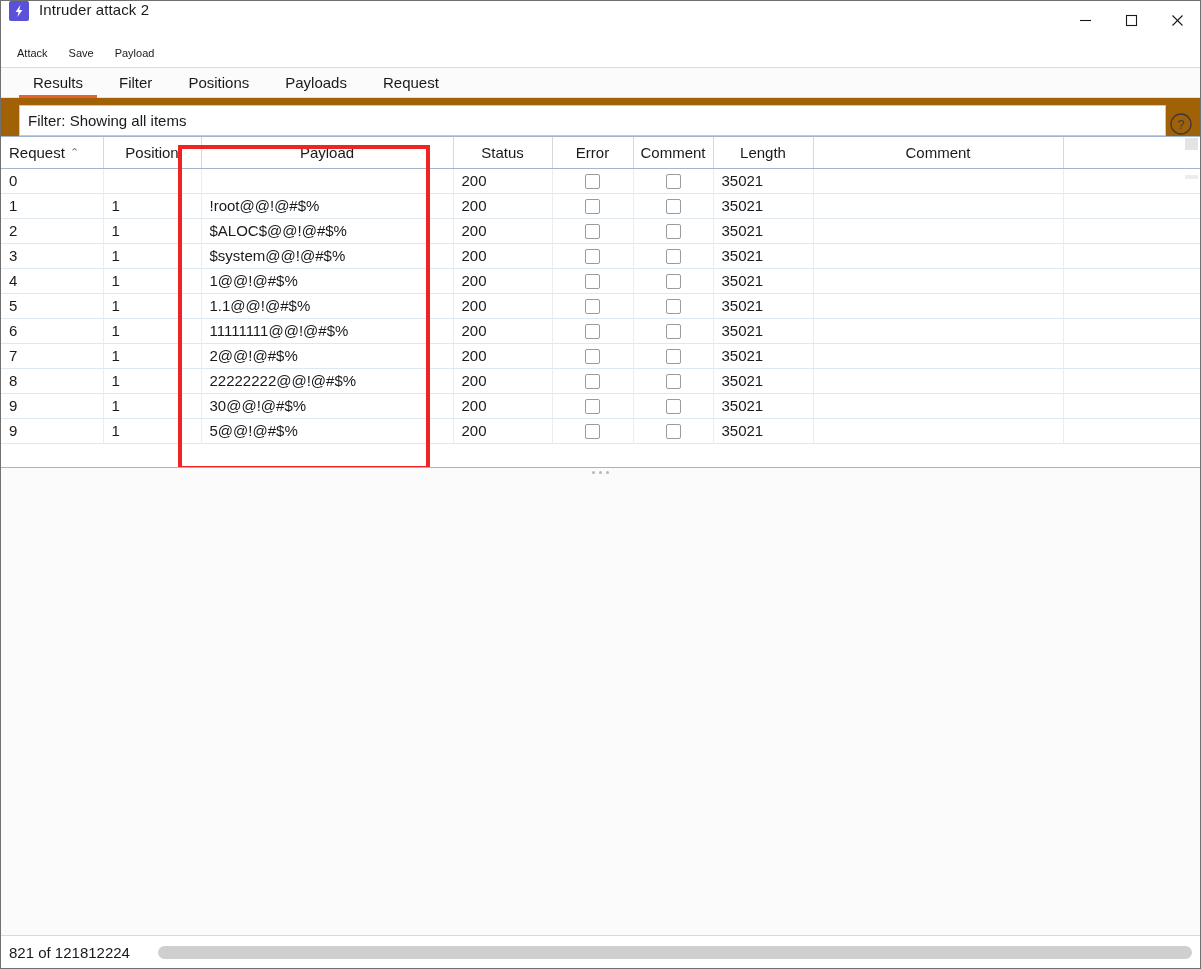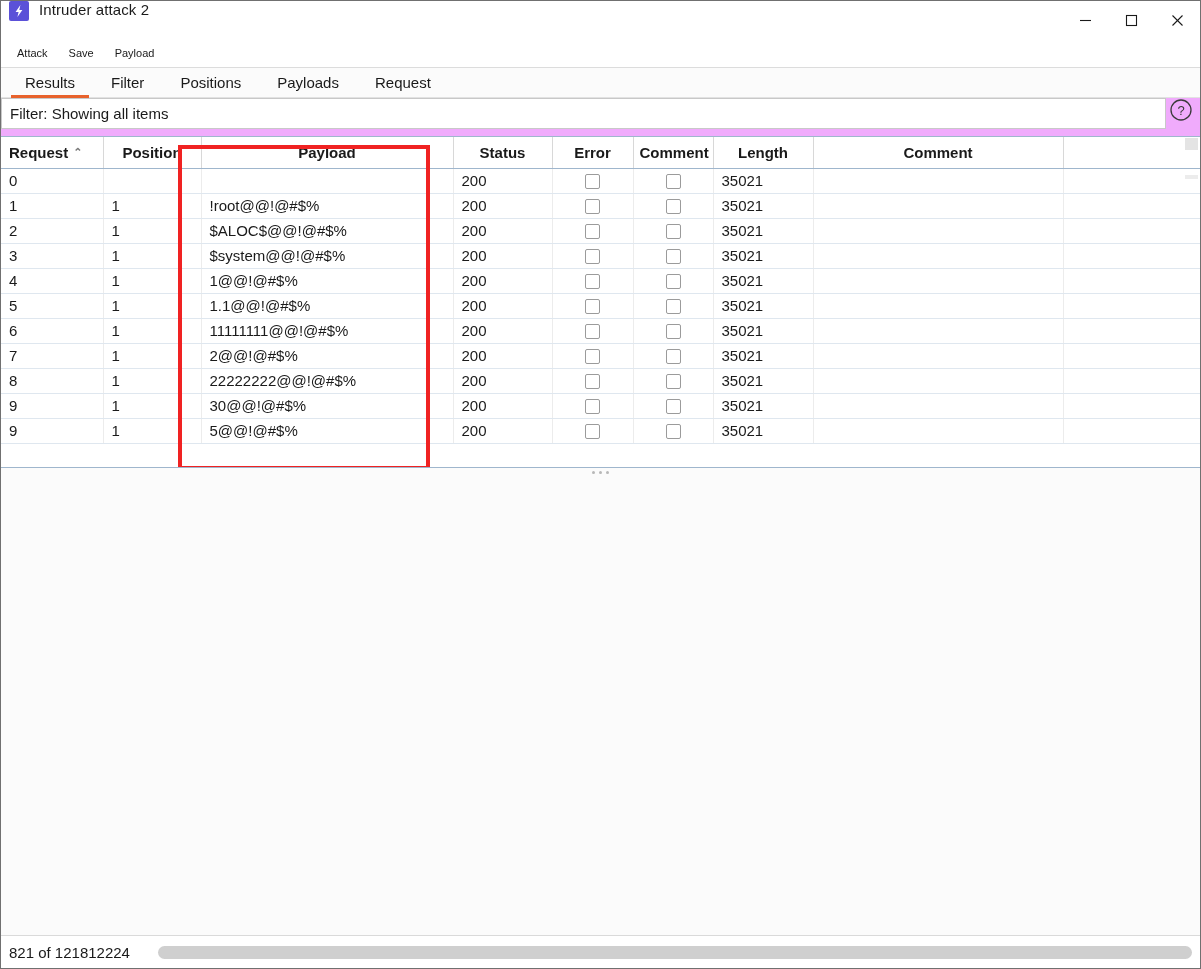--- a/index.html
+++ b/index.html
@@ -88,21 +88,21 @@
   }
 
   
   #tab-bar {
     height: 31px;
     min-height: 31px;
     background: #fbfbfb;
     border-top: 1px solid #dcdcdc;
     display: flex;
     align-items: flex-end;
-    padding-left: 6px;
+    padding-left: 14px;
     box-sizing: border-box;
     position: relative;
   }
   #tab-bar::after {
     content: "";
     position: absolute;
     left: 0; right: 0; bottom: 0;
     height: 1px;
     background: #e2e2e2;
   }
@@ -121,24 +121,24 @@
     left: 4px; right: 4px; bottom: 0;
     height: 3px;
     background: #e8622c;
   }
 
   
   #filter-row {
     height: 38px;
     min-height: 38px;
     display: flex;
-    align-items: flex-start;
-    padding: 0 4px 0 0;
-    box-sizing: border-box;
-    background: #f0abfc;
+    align-items: flex-end;
+    padding: 0 4px 0 18px;
+    box-sizing: border-box;
+    background: #a16207;
   }
   #filter-bar {
     flex: 1 1 auto;
     height: 31px;
     background: #ffffff;
     border: 1px solid #c8c8c8;
     display: flex;
     align-items: center;
     padding-left: 8px;
     box-sizing: border-box;
@@ -165,21 +165,21 @@
     border-bottom: 1px solid #9fb6cd;
     overflow: hidden;
   }
   table.results {
     border-collapse: collapse;
     width: 1201px;
     table-layout: fixed;
     font-size: 15px;
   }
   table.results th {
-    font-weight: bold;
+    font-weight: normal;
     font-size: 15px;
     color: #1a1a1a;
     height: 31px;
     background: #ffffff;
     border-right: 1px solid #d8d8d8;
     border-bottom: 1px solid #9fb6cd;
     padding: 0 6px;
     box-sizing: border-box;
     text-align: center;
     white-space: nowrap;

